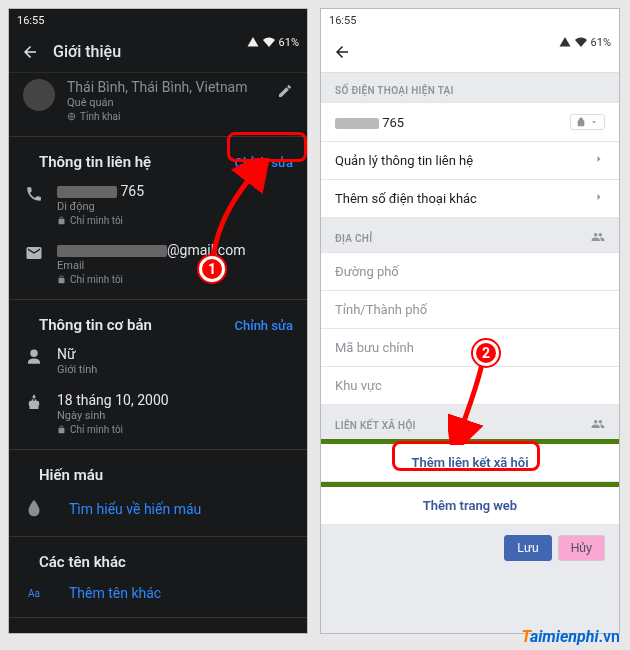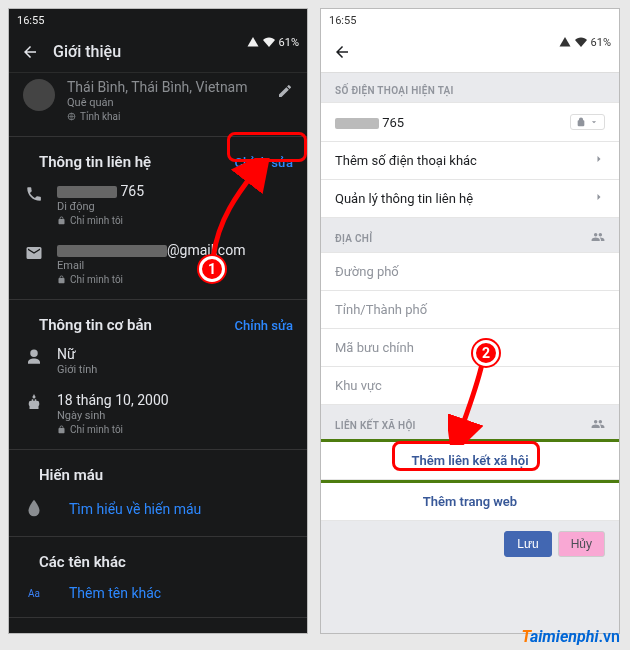--- a/index.html
+++ b/index.html
@@ -81,21 +81,21 @@
   .r-row {
     background:#fff; border-top:1px solid #e5e5e5; border-bottom:1px solid #e5e5e5;
     padding:11px 14px; display:flex; justify-content:space-between; align-items:center;
     font-size:13px; color:#1c1e21;
   }
   .r-row + .r-row { border-top:none; }
   .r-row.muted { color:#90949c; }
   .r-row .chev svg { width:12px; height:12px; fill:#90949c;}
   .r-row .lock-sel { display:flex; align-items:center; gap:3px; color:#90949c; border:1px solid #ddd; border-radius:3px; padding:2px 5px; font-size:11px;}
   .r-row .lock-sel svg { width:10px;height:10px; fill:#90949c;}
-  .r-link { background:#fff; text-align:center; color:#385898; font-weight:600; font-size:13px; padding:11px 0; border-top:3px solid #4d7c0f; border-bottom:1px solid #e5e5e5;}
+  .r-link { background:#fff; text-align:center; color:#385898; font-weight:600; font-size:13px; padding:11px 0; border-top:5px solid #4d7c0f; border-bottom:1px solid #e5e5e5;}
   .r-buttons { display:flex; gap:6px; justify-content:flex-end; padding:10px 14px;}
   .btn { font-size:12px; padding:5px 12px; border-radius:3px; border:1px solid #ccc; background:#f9a8d4; color:#4b4f56;}
   .btn.primary { background:#4267b2; color:#fff; border-color:#4267b2;}
 
   
   .redbox { position:absolute; border:3px solid #ff0000; border-radius:8px; pointer-events:none;}
   .marker {
     position:absolute; width:26px; height:26px; border-radius:50%;
     background:#ff0000; border:3px solid #fff; box-shadow:0 0 0 2px #ff0000;
     color:#fff; font-weight:bold; font-size:14px; display:flex; align-items:center; justify-content:center;
@@ -288,27 +288,27 @@
       <span class="lock-sel">
         <svg viewBox="0 0 24 24">
             <path d="M18 8h-1V6a5 5 0 00-10 0v2H6a2 2 0 00-2 2v10a2 2 0 002 2h12a2 2 0 002-2V10a2 2 0 00-2-2z"></path>
           </svg>
         <svg viewBox="0 0 24 24">
             <path d="M7 10l5 5 5-5z"></path>
           </svg>
       </span>
     </div>
     <div class="r-row">
-      <span>Thêm số điện thoại khác</span>
+      <span>Quản lý thông tin liên hệ</span>
       <span class="chev"><svg viewBox="0 0 24 24">
             <path d="M9 6l6 6-6 6z"></path>
           </svg></span>
     </div>
     <div class="r-row">
-      <span>Quản lý thông tin liên hệ</span>
+      <span>Thêm số điện thoại khác</span>
       <span class="chev"><svg viewBox="0 0 24 24">
             <path d="M9 6l6 6-6 6z"></path>
           </svg></span>
     </div>
 
     <div class="r-section-label">
       <span>ĐỊA CHỈ</span>
       <span class="grp-ic"><svg viewBox="0 0 24 24">
             <path d="M16 11a3 3 0 100-6 3 3 0 000 6zm-8 0a3 3 0 100-6 3 3 0 000 6zm0 2c-2.3 0-7 1.2-7 3.5V19h14v-2.5C15 14.2 10.3 13 8 13zm8 0c-.3 0-.6 0-1 .1 1.2.9 2 2 2 3.4V19h6v-2.5c0-2.3-4.7-3.5-7-3.5z"></path>
           </svg></span>

